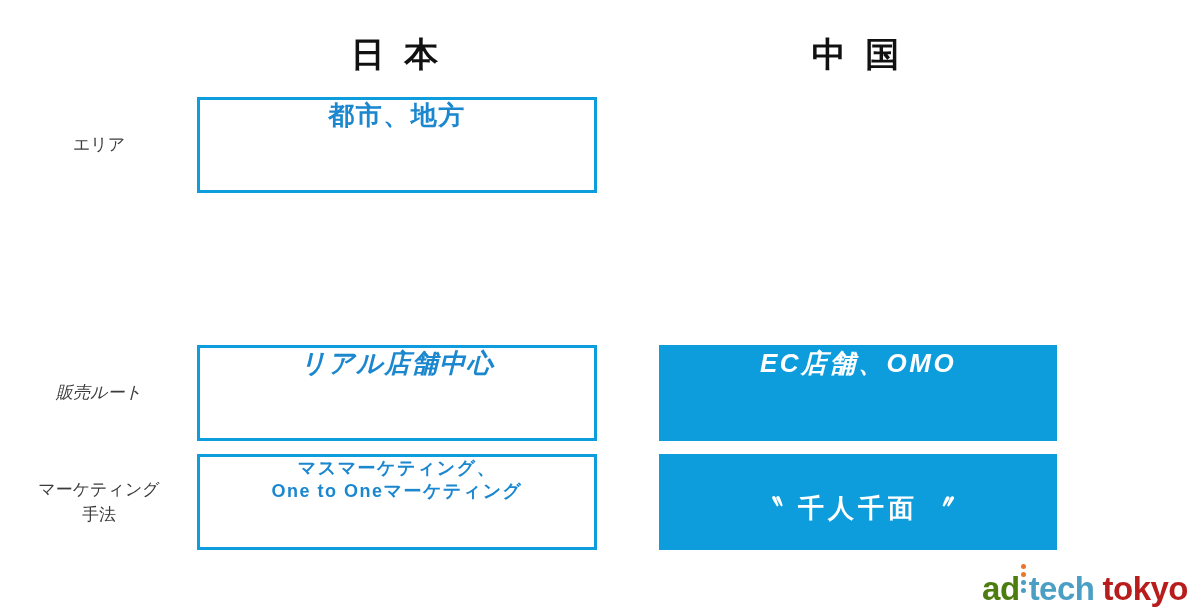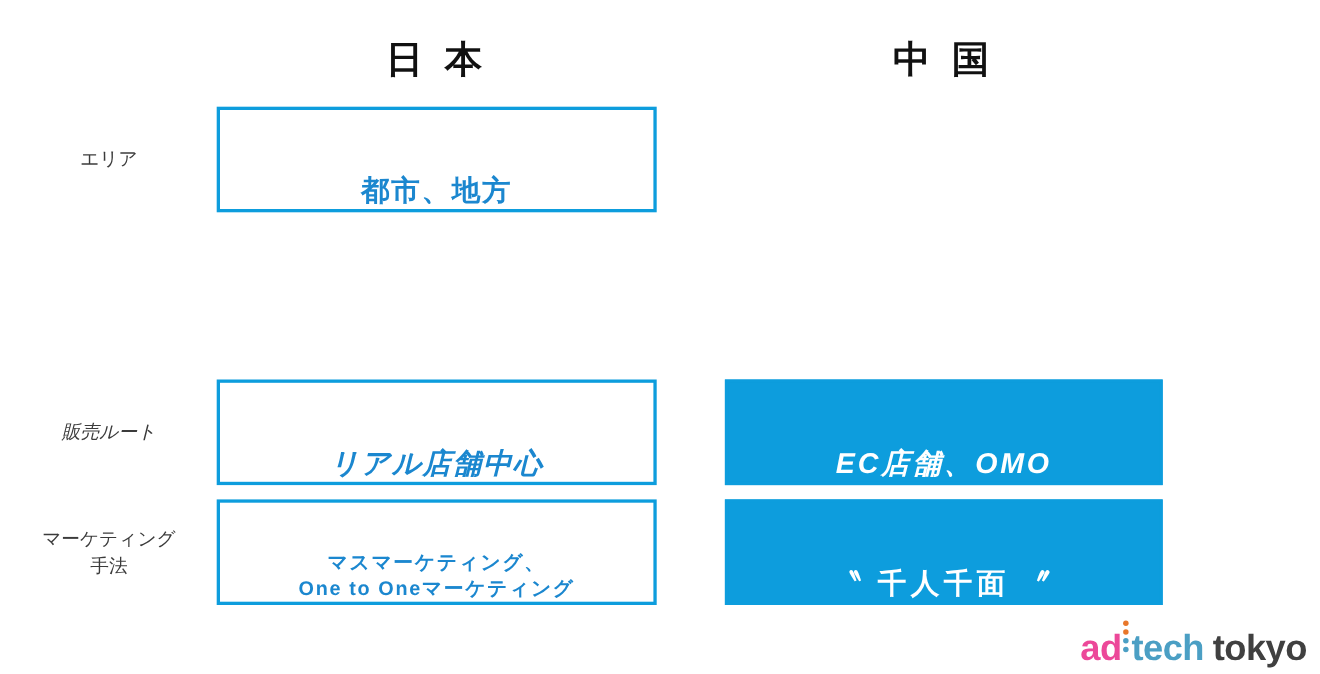--- a/index.html
+++ b/index.html
@@ -70,21 +70,21 @@
     line-height: 1.5;
     color: #3b3b3b;
     white-space: pre-line;
   }
 
   .cell {
     position: absolute;
     height: 96px;
     box-sizing: border-box;
     display: flex;
-    align-items: flex-end;
+    align-items: flex-start;
     justify-content: center;
     text-align: center;
     font-weight: bold;
     white-space: pre-line;
   }
 
   .cell.japan {
     left: 197px;
     width: 400px;
     background: #ffffff;
@@ -123,23 +123,23 @@
     right: 12px;
     bottom: 8px;
     height: 40px;
     display: flex;
     align-items: flex-end;
     font-size: 33px;
     font-weight: bold;
     letter-spacing: -0.5px;
     line-height: 1;
   }
-  .logo .ad    { color: #ec4899; }
+  .logo .ad    { color: #4d7c0f; }
   .logo .tech  { color: #4b9fc4; }
-  .logo .tokyo { color: #404040; margin-left: 8px; }
+  .logo .tokyo { color: #b91c1c; margin-left: 8px; }
   .logo .sep {
     position: relative;
     display: inline-block;
     width: 9px;
     height: 33px;
   }
   .logo .sep i {
     position: absolute;
     left: 1px;
     width: 5px;

